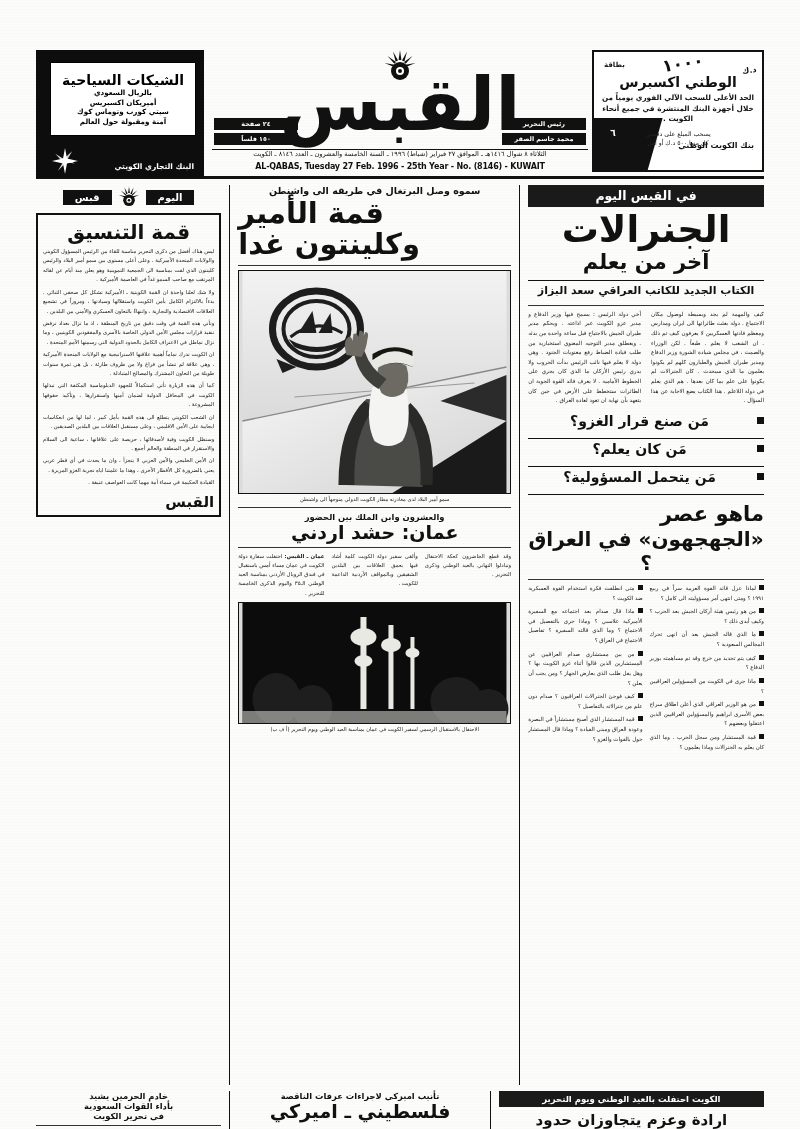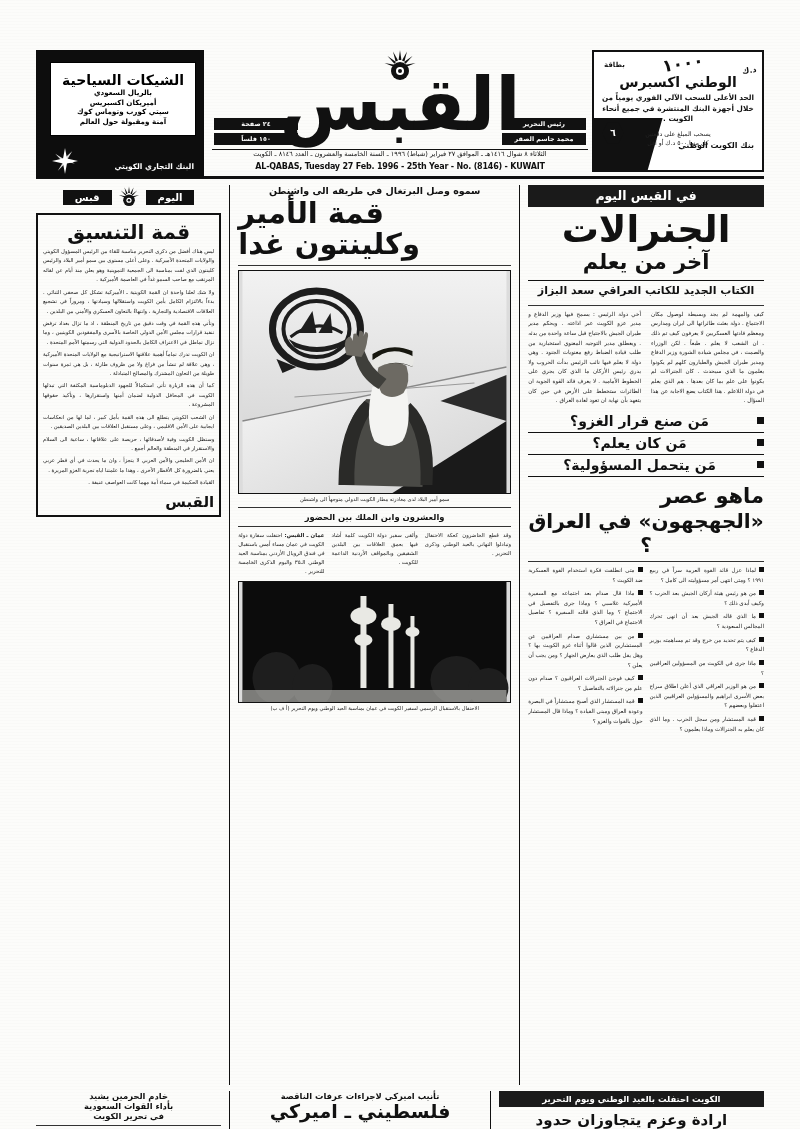--- a/index.html
+++ b/index.html
@@ -133,21 +133,21 @@
     text-align:center;font-size:11px;font-weight:bold;letter-spacing:2px;
     padding-bottom:4px;
   }
   .body2{display:flex;gap:10px;font-size:5.6px;line-height:1.72;text-align:justify;color:#1a1a1a;}
   .body2 > div{flex:1;}
   .body3{display:flex;gap:7px;font-size:5.4px;line-height:1.7;text-align:justify;color:#1a1a1a;}
   .body3 > div{flex:1;}
   .qlist{margin-top:5px;}
   .qrow{
     display:flex;align-items:center;gap:6px;
-    border-bottom:1px solid #111;padding:2px 0 3px;
+    border-bottom:1px solid #111;padding:2px 0 9px;
     font-size:14px;font-weight:bold;letter-spacing:1px;
   }
   .qrow .sq{width:7px;height:7px;background:#111;flex:0 0 auto;}
   .qrow span.t{flex:1;text-align:center;}
   .mid-head{
     text-align:right;font-size:21px;font-weight:bold;margin-top:7px;letter-spacing:1px;
   }
   .mid-head2{
     text-align:center;font-size:20px;font-weight:bold;margin-top:1px;letter-spacing:-.3px;
   }
@@ -388,20 +388,21 @@
             <path d="M104 84 q-4 -14 2 -18 q3 -1 4 4 l1 -7 q3 -2 5 3 l1 -6 q4 -1 4 5 l2 -4 q4 0 2 7 q-1 10 -6 18 Z" fill="#6d6a63"></path>
           </g>
 
           <rect width="264" height="222" fill="url(#sky)" opacity="0"></rect>
         </svg>
       </div>
       <div class="cap">سمو أمير البلاد لدى مغادرته مطار الكويت الدولي متوجهاً الى واشنطن</div>
       <div class="hr-thin"></div>
 
       <div class="kick-small">والعشرون وابن الملك بين الحضور</div>
+      <div class="head-2line">عمان: حشد اردني</div>
       <div class="hr-thin"></div>
 
       <div class="body3" style="font-size:5.4px;">
         <div>وقد قطع الحاضرون كعكة الاحتفال وتبادلوا التهاني بالعيد الوطني وذكرى التحرير .</div>
         <div>وألقى سفير دولة الكويت كلمة أشاد فيها بعمق العلاقات بين البلدين الشقيقين وبالمواقف الأردنية الداعمة للكويت .</div>
         <div>
           <b>عمان ـ القبس:</b>
           <span>احتفلت سفارة دولة الكويت في عمان مساء أمس باستقبال في فندق الرويال الأردني بمناسبة العيد الوطني الـ٣٥ واليوم الذكرى الخامسة للتحرير .</span>
         </div>
       </div>

